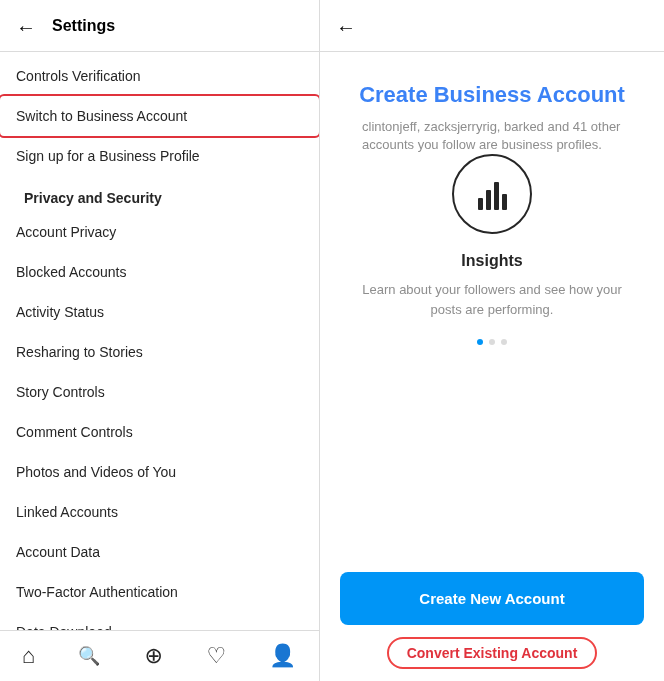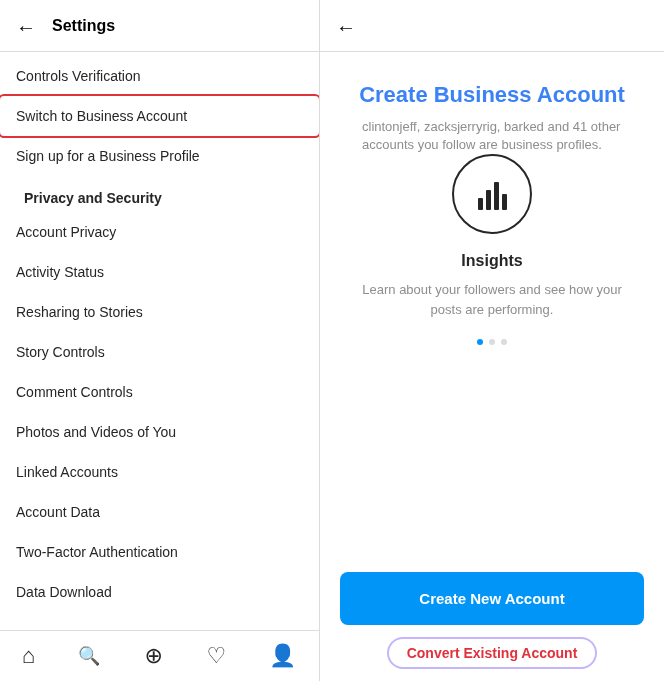--- a/index.html
+++ b/index.html
@@ -201,21 +201,21 @@
     .convert-btn-wrap {
       display: flex;
       justify-content: center;
     }
 
     .convert-btn {
       font-size: 14px;
       font-weight: 600;
       color: #e0323c;
       background: none;
-      border: 2px solid #c4b5fd;
+      border: 2px solid #ef4444;
       border-radius: 20px;
       padding: 6px 18px;
       cursor: pointer;
     }
   </style>
 </head>
 <body>
 
 <div class="left-panel">
   <div class="left-header">
@@ -224,20 +224,21 @@
   </div>
 
   <div class="left-menu">
     <div class="menu-item">Controls Verification</div>
     <div class="menu-item highlighted">Switch to Business Account</div>
     <div class="menu-item">Sign up for a Business Profile</div>
 
     <div class="section-header">Privacy and Security</div>
 
     <div class="menu-item">Account Privacy</div>
+    <div class="menu-item">Blocked Accounts</div>
     <div class="menu-item">Activity Status</div>
     <div class="menu-item">Resharing to Stories</div>
     <div class="menu-item">Story Controls</div>
     <div class="menu-item">Comment Controls</div>
     <div class="menu-item">Photos and Videos of You</div>
     <div class="menu-item">Linked Accounts</div>
     <div class="menu-item">Account Data</div>
     <div class="menu-item">Two-Factor Authentication</div>
     <div class="menu-item">Data Download</div>
 

